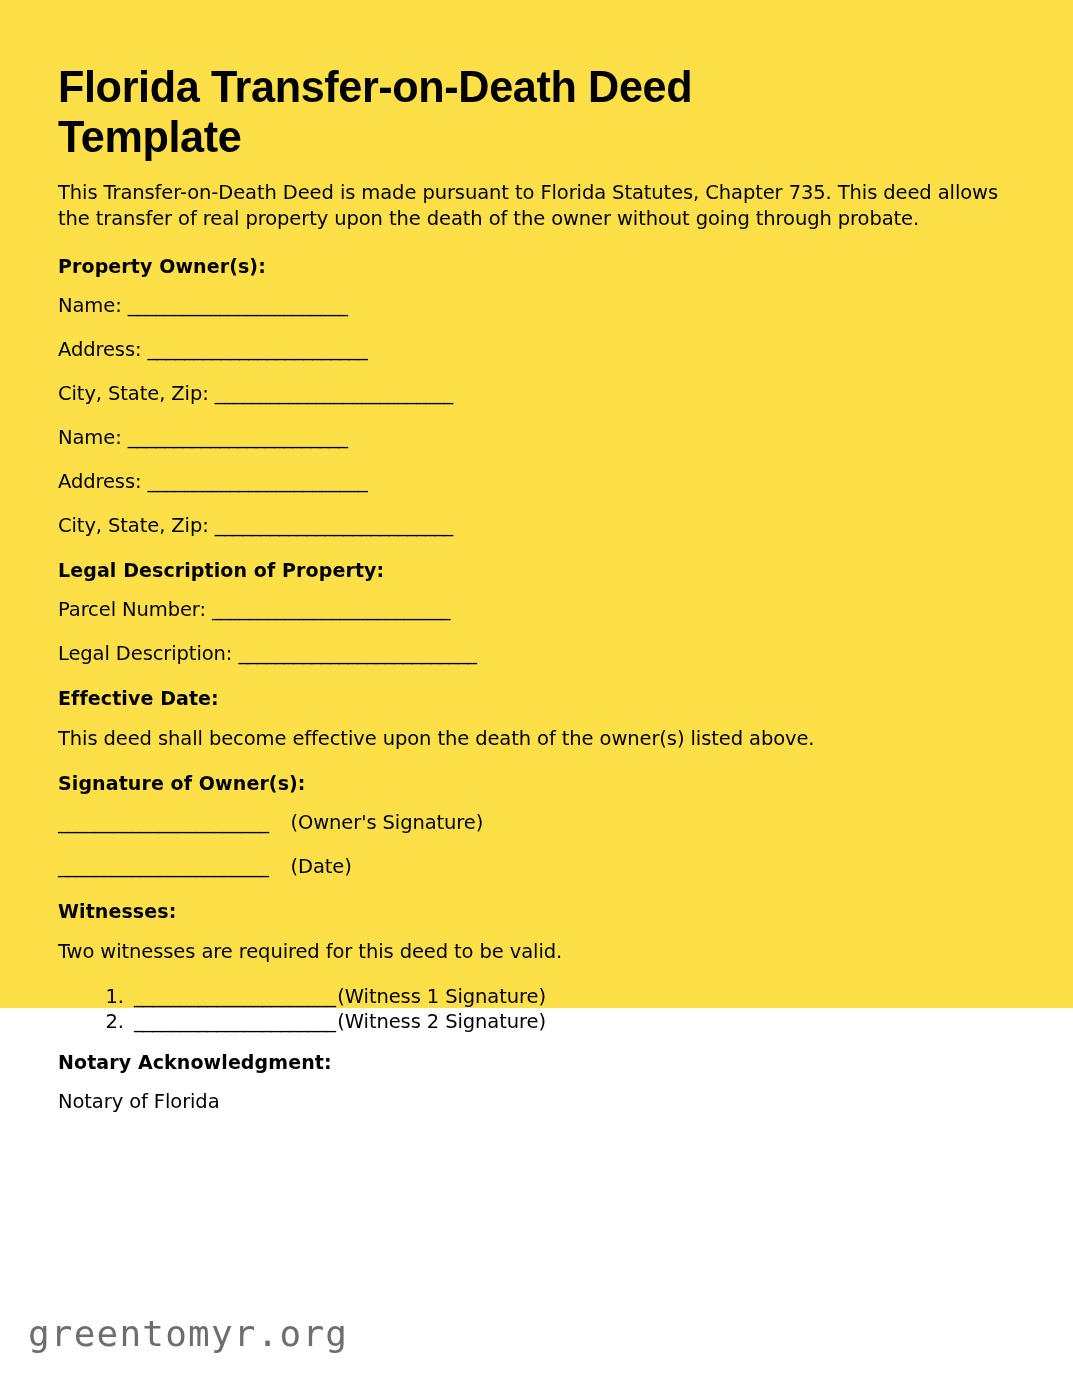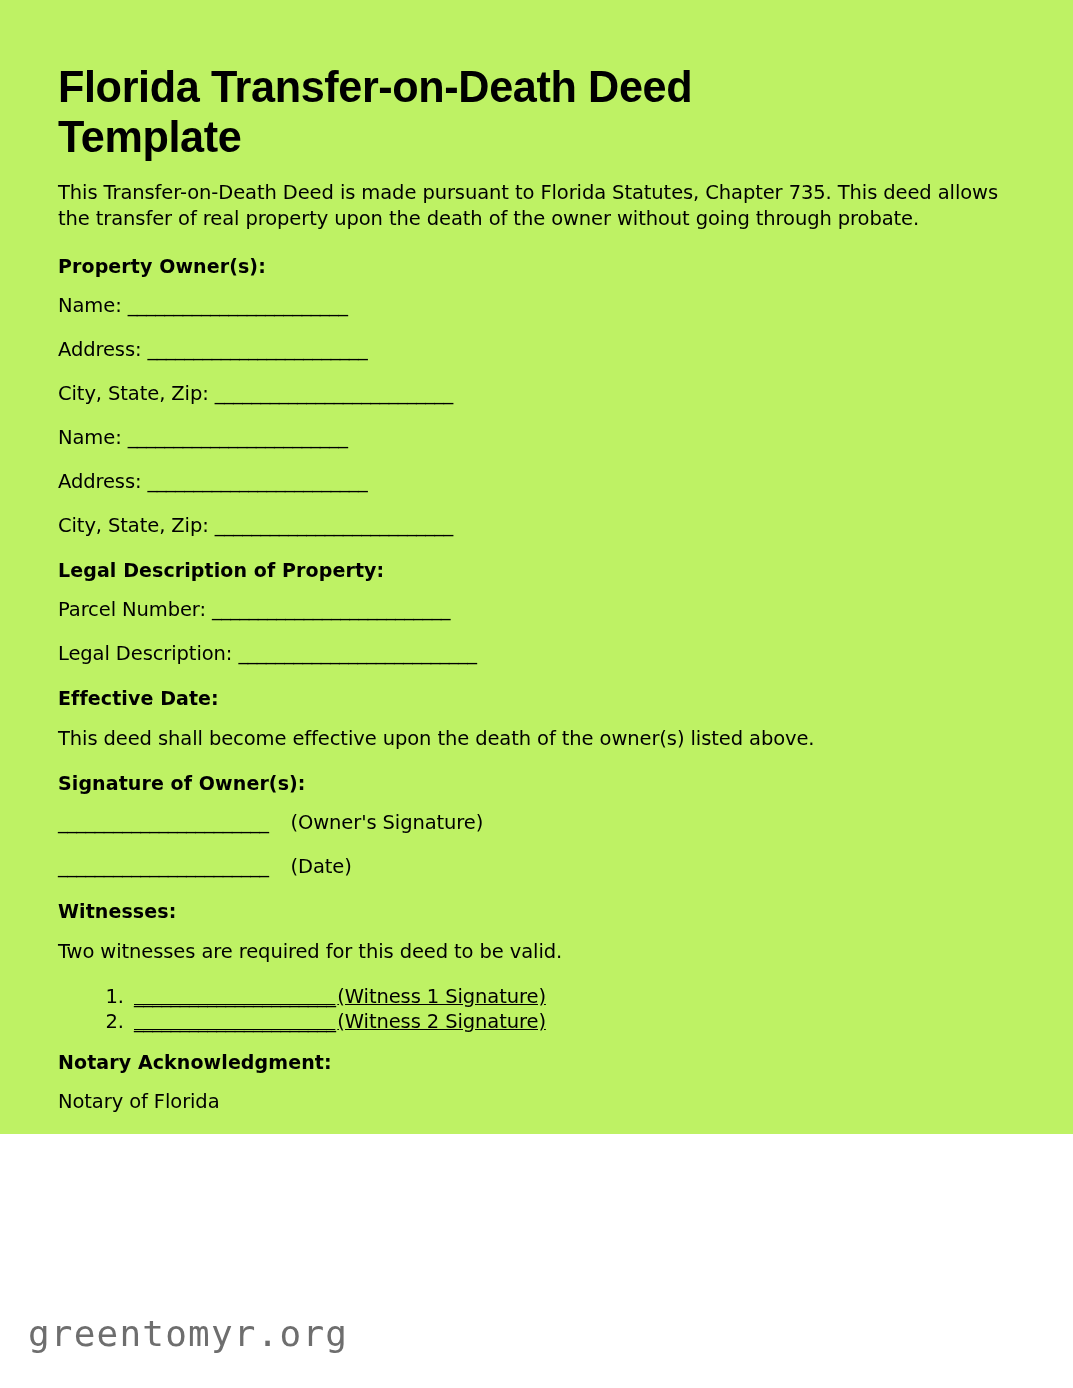--- a/index.html
+++ b/index.html
@@ -13,22 +13,22 @@
     position: relative;
     overflow: hidden;
     font-family: "DejaVu Sans", "Liberation Sans", sans-serif;
     color: #000000;
     -webkit-font-smoothing: antialiased;
   }
   .page {
     position: absolute;
     left: 0; top: 0;
     width: 1073px;
-    height: 1134px;
-    background: #bef264;
+    height: 1008px;
+    background: #fde047;
   }
   .content {
     position: absolute;
     left: 58px;
     top: 62px;
     width: 952px;
   }
   .doc-title {
     font-family: "Liberation Sans Narrow", "Liberation Sans", "DejaVu Sans Condensed", sans-serif;
     font-weight: bold;
@@ -81,21 +81,20 @@
   }
   .sig-line .blank {
     margin-right: 22px;
     font-style: italic;
   }
   ol.witness-list {
     margin: 0 0 16px 0;
     padding: 0 0 0 72px;
     list-style-position: outside;
     list-style-type: decimal;
-    text-decoration: underline;
   }
   ol.witness-list li {
     font-size: 19.5px;
     line-height: 25px;
     white-space: nowrap;
     letter-spacing: -0.1px;
     padding-left: 4px;
   }
   ol.witness-list li .blank {
     margin-right: 2px;

